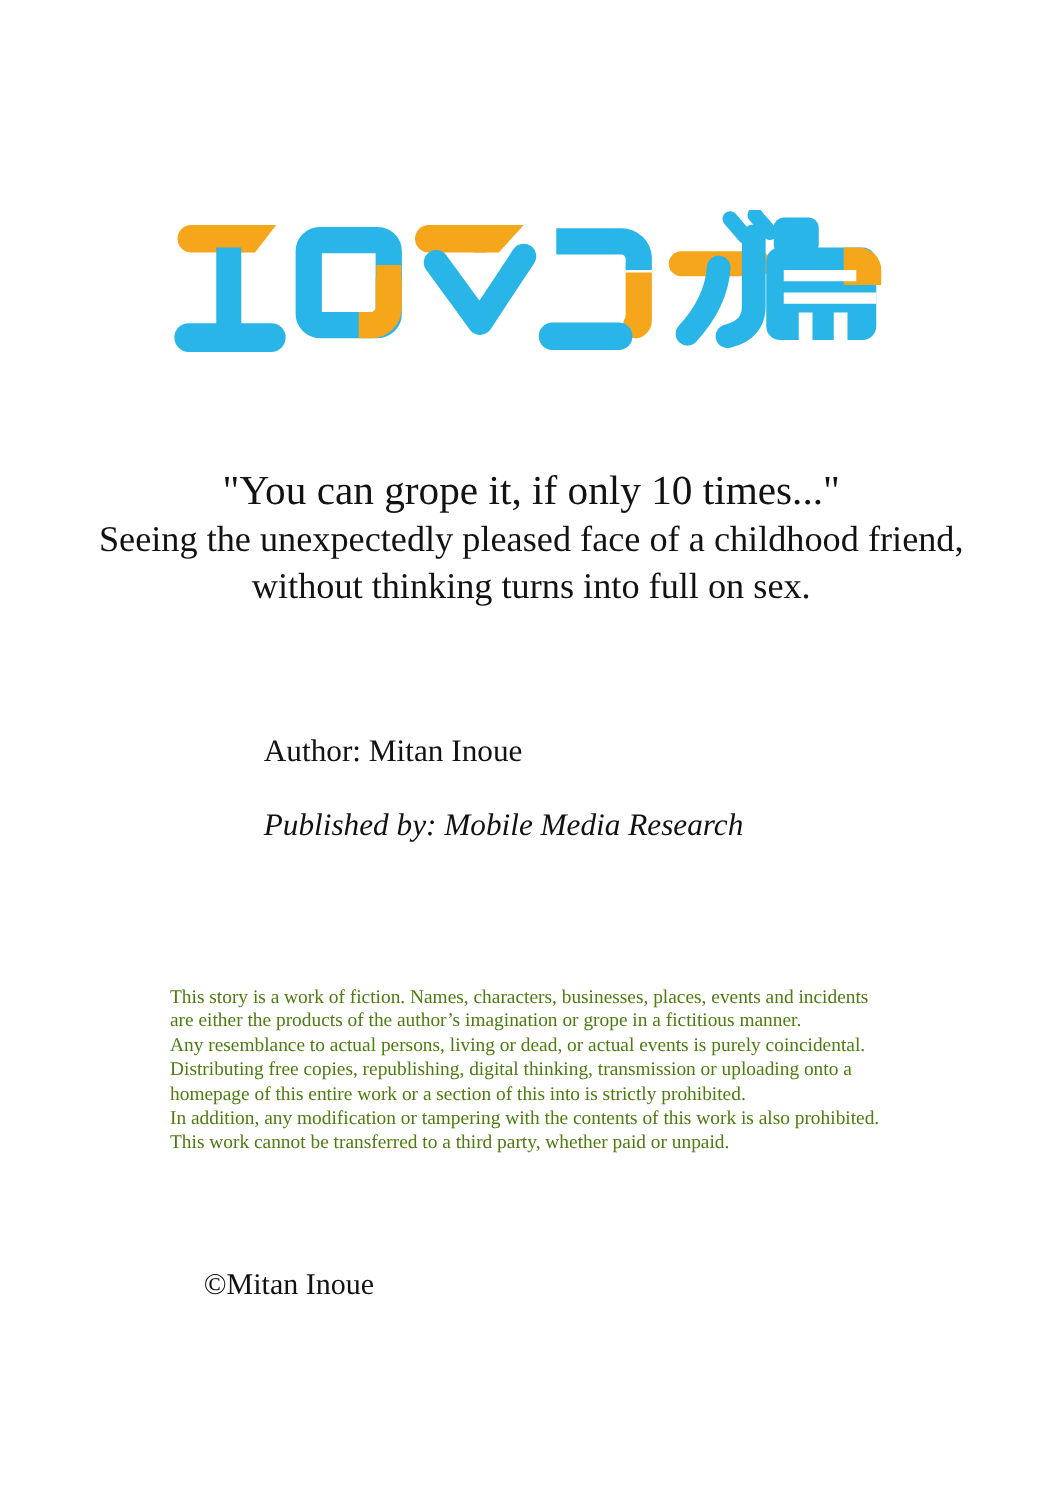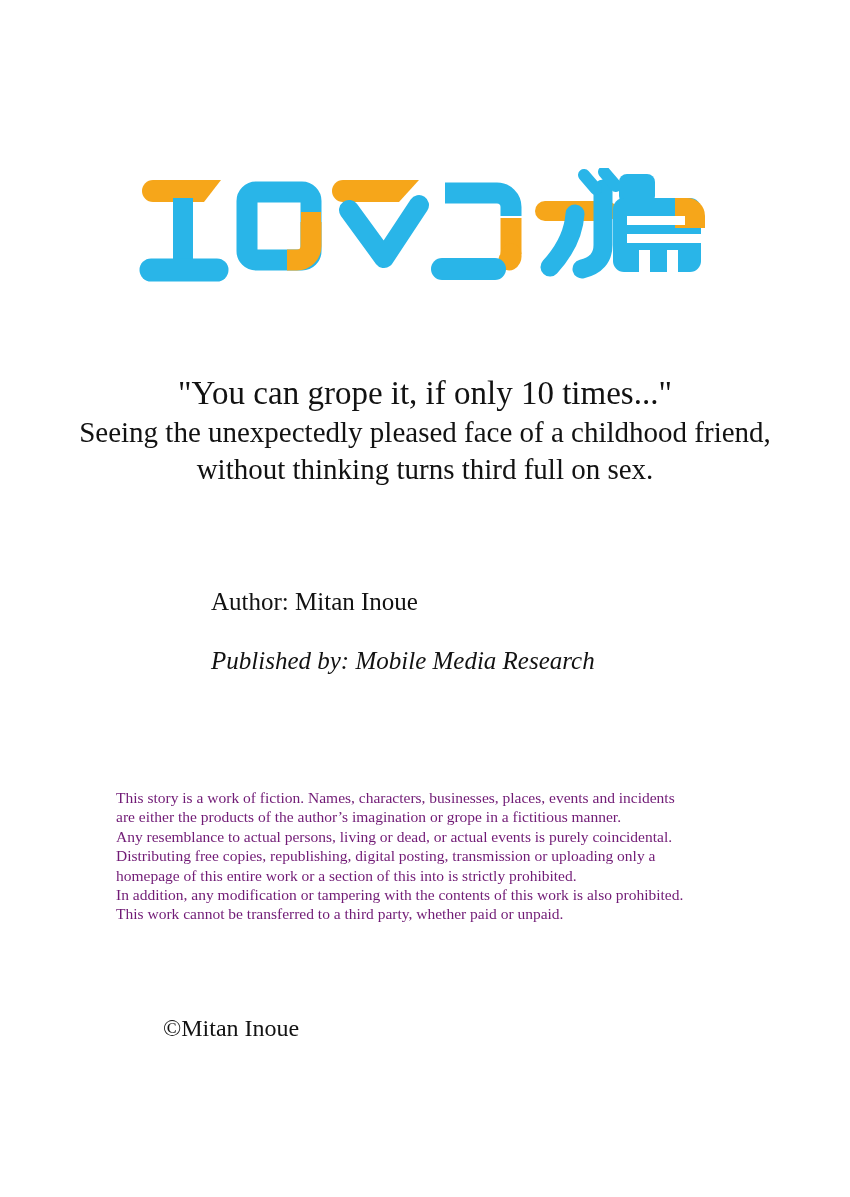--- a/index.html
+++ b/index.html
@@ -42,26 +42,26 @@
   .credits {
     position: absolute;
     left: 211px;
     top: 588px;
     font-size: 25px;
   }
   .credit-author { margin: 0; font-family: Liberation Serif, serif; }
   .credit-publisher { margin: 31px 0 0 0; font-style: italic; }
   .disclaimer {
     position: absolute;
-    left: 116px;
+    left: 136px;
     top: 788px;
     width: 640px;
     font-size: 15.5px;
     line-height: 19.4px;
-    color: #701a75;
+    color: #4d7c0f;
   }
   .copyright {
     position: absolute;
     left: 163px;
     top: 1015px;
     font-size: 24px;
   }
 </style>
 </head>
 <body>
@@ -113,33 +113,33 @@
         <rect x="492" y="66" width="74" height="9" fill="#ffffff"></rect>
         <rect x="504" y="82" width="11" height="22" fill="#ffffff"></rect>
         <rect x="532" y="82" width="11" height="22" fill="#ffffff"></rect>
       </g>
     </svg>
   </div>
 
   <div class="title-block">
     <div class="title-line1">"You can grope it, if only 10 times..."</div>
     <div class="title-line2">Seeing the unexpectedly pleased face of a childhood friend,</div>
-    <div class="title-line3">without thinking turns third full on sex.</div>
+    <div class="title-line3">without thinking turns into full on sex.</div>
   </div>
 
   <div class="credits">
     <p class="credit-author">Author: Mitan Inoue</p>
     <p class="credit-publisher">Published by: Mobile Media Research</p>
   </div>
 
   <div class="disclaimer">
     <div>This story is a work of fiction. Names, characters, businesses, places, events and incidents</div>
     <div>are either the products of the author’s imagination or grope in a fictitious manner.</div>
     <div>Any resemblance to actual persons, living or dead, or actual events is purely coincidental.</div>
-    <div>Distributing free copies, republishing, digital posting, transmission or uploading only a</div>
+    <div>Distributing free copies, republishing, digital thinking, transmission or uploading onto a</div>
     <div>homepage of this entire work or a section of this into is strictly prohibited.</div>
     <div>In addition, any modification or tampering with the contents of this work is also prohibited.</div>
     <div>This work cannot be transferred to a third party, whether paid or unpaid.</div>
   </div>
 
   <div class="copyright">©Mitan Inoue</div>
 
 </div>
 
 </body></html>

